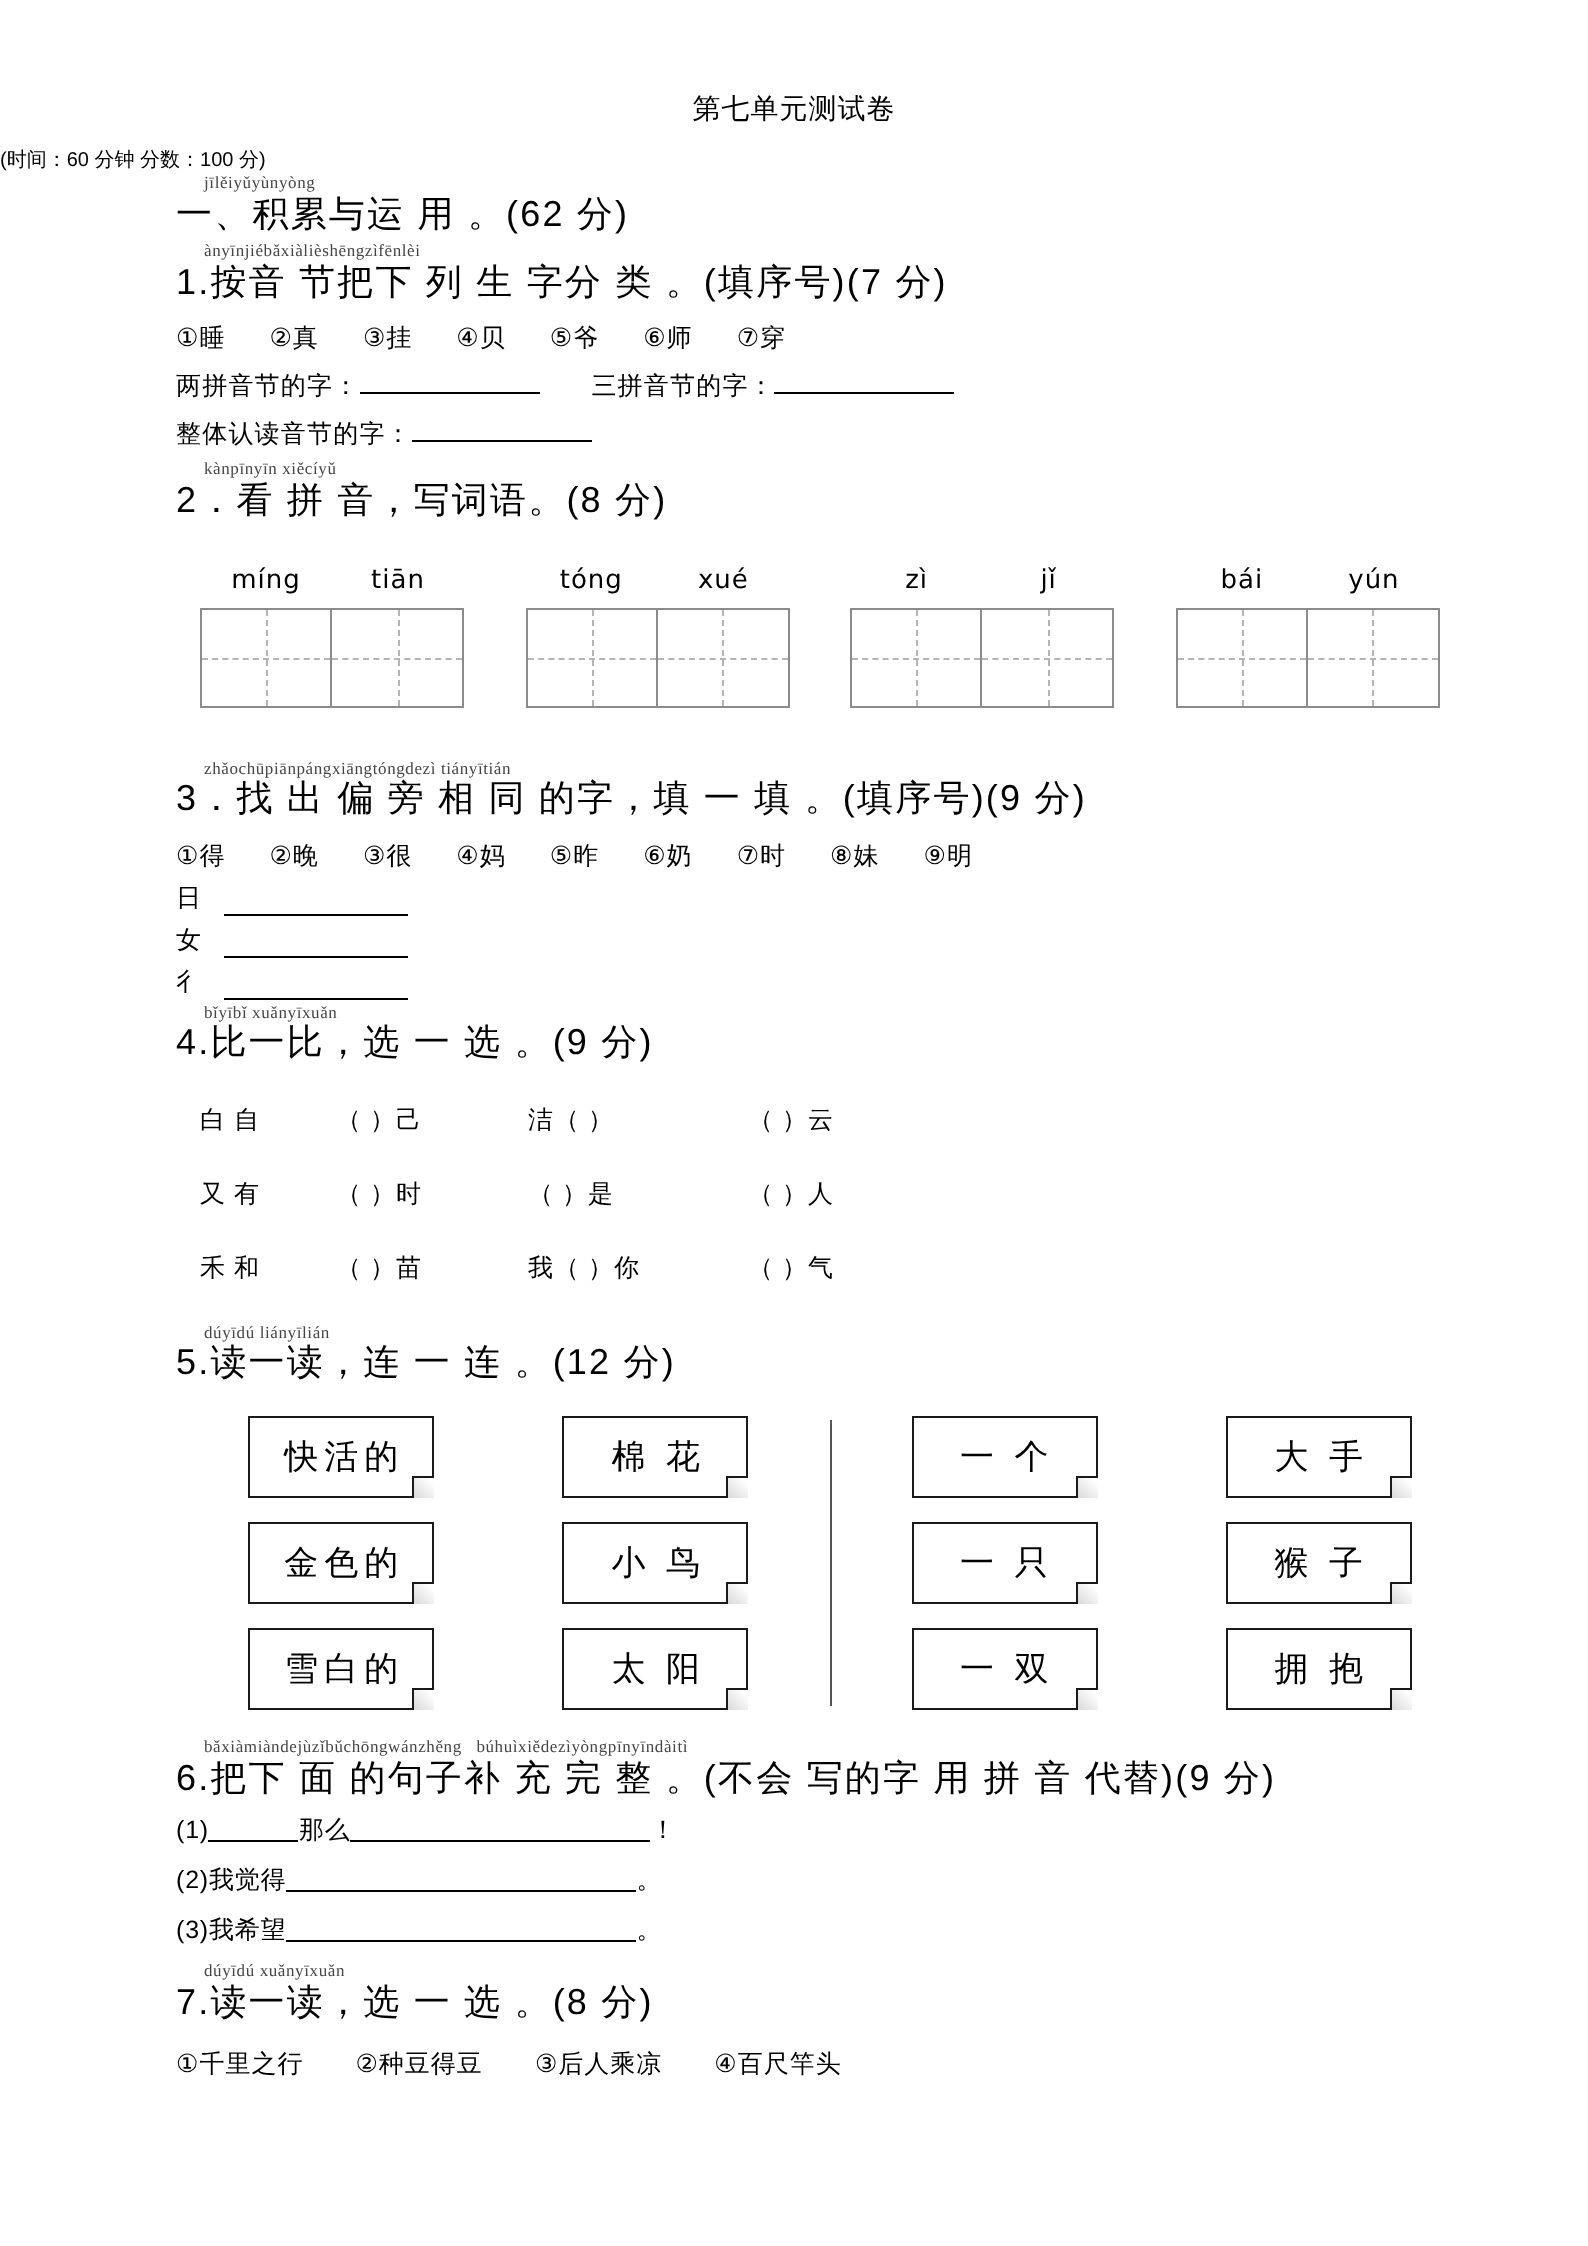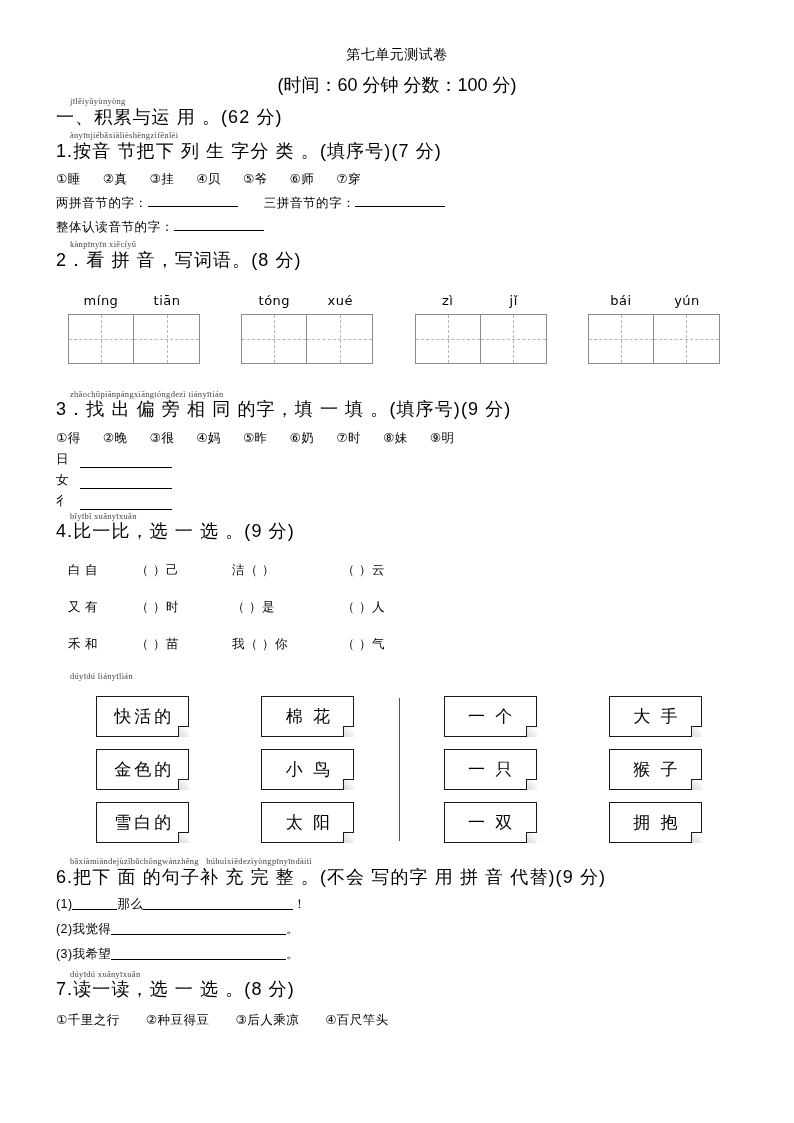--- a/index.html
+++ b/index.html
@@ -16,27 +16,26 @@
   .page { position: relative; width: 794px; height: 1123px; padding: 0; }
 
   
   .doc-title {
     text-align: center;
     font-size: 14px;
     margin-top: 46px;
     letter-spacing: 0.5px;
   }
   .doc-sub {
-    text-align: center;
-    font-size: 18px;
+    font-size: 10px;
     margin-top: 9px;
   }
 
   
-  .body-wrap { padding: 0 52px 0 56px; }
+  .body-wrap { padding: 0 52px 0 88px; }
 
   
   .py {
     font-family: "Liberation Serif", "DejaVu Serif", serif;
     font-size: 8.5px;
     color: #444;
     letter-spacing: 0.3px;
     line-height: 1;
     margin-bottom: 1px;
     white-space: pre;
@@ -288,20 +287,21 @@
           <span class="cmp-c1">禾 和</span>
           <span class="cmp-c2">（    ）苗</span>
           <span class="cmp-c3">我（    ）你</span>
           <span class="cmp-c4">（    ）气</span>
         </div>
       </div>
     </div>
 
     <div class="q-block" style="margin-top:19px">
       <div class="py">dúyīdú liányīlián</div>
+      <div class="q-head">5.读一读，连 一 连 。(12 分)</div>
     </div>
 
     <div class="match-area">
       <div class="match-half">
         <div class="match-col">
           <div class="card">
               <span>快活的</span>
               <span class="fold"></span>
             </div>
           <div class="card">

